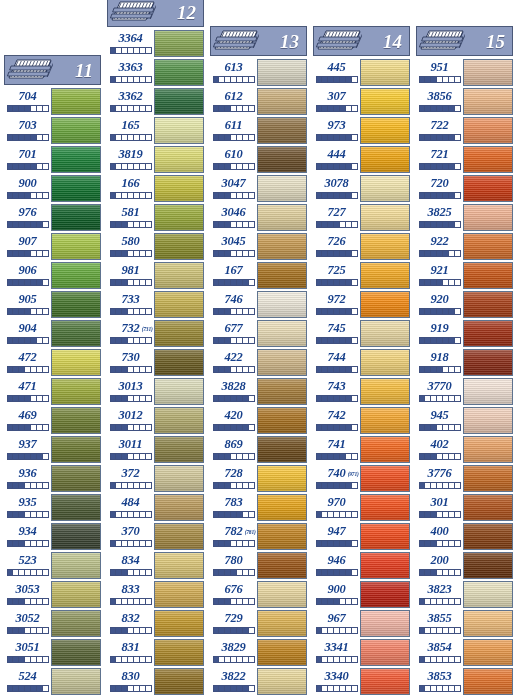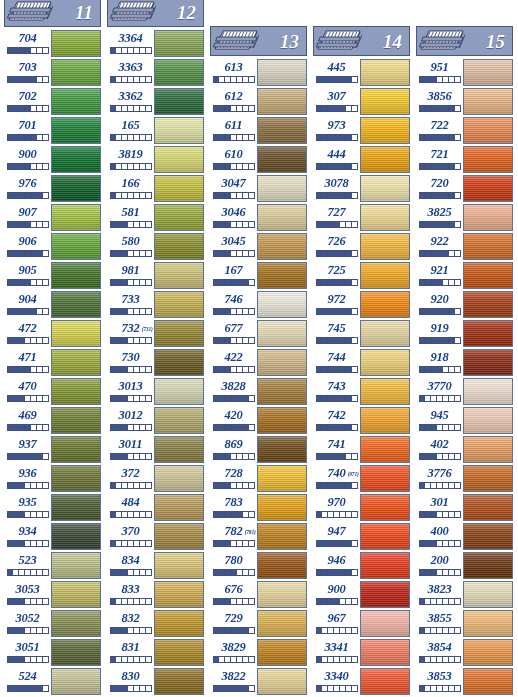--- a/index.html
+++ b/index.html
@@ -201,38 +201,20 @@
               <span class="seg off"></span>
             </div>
           </div>
           <div class="color" style="background: rgb(108, 168, 62);">
             <span class="threads"></span>
             <span class="sheen"></span>
           </div>
         </div>
         <div class="swatch-row">
           <div class="meta">
-            <div class="code">702</div>
-            <div class="bar">
-              <span class="seg on"></span>
-              <span class="seg on"></span>
-              <span class="seg on"></span>
-              <span class="seg on"></span>
-              <span class="seg off"></span>
-              <span class="seg off"></span>
-              <span class="seg off"></span>
-            </div>
-          </div>
-          <div class="color" style="background: rgb(63, 155, 66);">
-            <span class="threads"></span>
-            <span class="sheen"></span>
-          </div>
-        </div>
-        <div class="swatch-row">
-          <div class="meta">
             <div class="code">701</div>
             <div class="bar">
               <span class="seg on"></span>
               <span class="seg on"></span>
               <span class="seg on"></span>
               <span class="seg on"></span>
               <span class="seg on"></span>
               <span class="seg off"></span>
               <span class="seg off"></span>
             </div>
@@ -375,38 +357,20 @@
               <span class="seg on"></span>
               <span class="seg on"></span>
               <span class="seg on"></span>
               <span class="seg on"></span>
               <span class="seg off"></span>
               <span class="seg off"></span>
               <span class="seg off"></span>
             </div>
           </div>
           <div class="color" style="background: rgb(159, 174, 60);">
-            <span class="threads"></span>
-            <span class="sheen"></span>
-          </div>
-        </div>
-        <div class="swatch-row">
-          <div class="meta">
-            <div class="code">470</div>
-            <div class="bar">
-              <span class="seg on"></span>
-              <span class="seg on"></span>
-              <span class="seg on"></span>
-              <span class="seg off"></span>
-              <span class="seg off"></span>
-              <span class="seg off"></span>
-              <span class="seg off"></span>
-            </div>
-          </div>
-          <div class="color" style="background: rgb(135, 154, 51);">
             <span class="threads"></span>
             <span class="sheen"></span>
           </div>
         </div>
         <div class="swatch-row">
           <div class="meta">
             <div class="code">469</div>
             <div class="bar">
               <span class="seg on"></span>
               <span class="seg on"></span>

